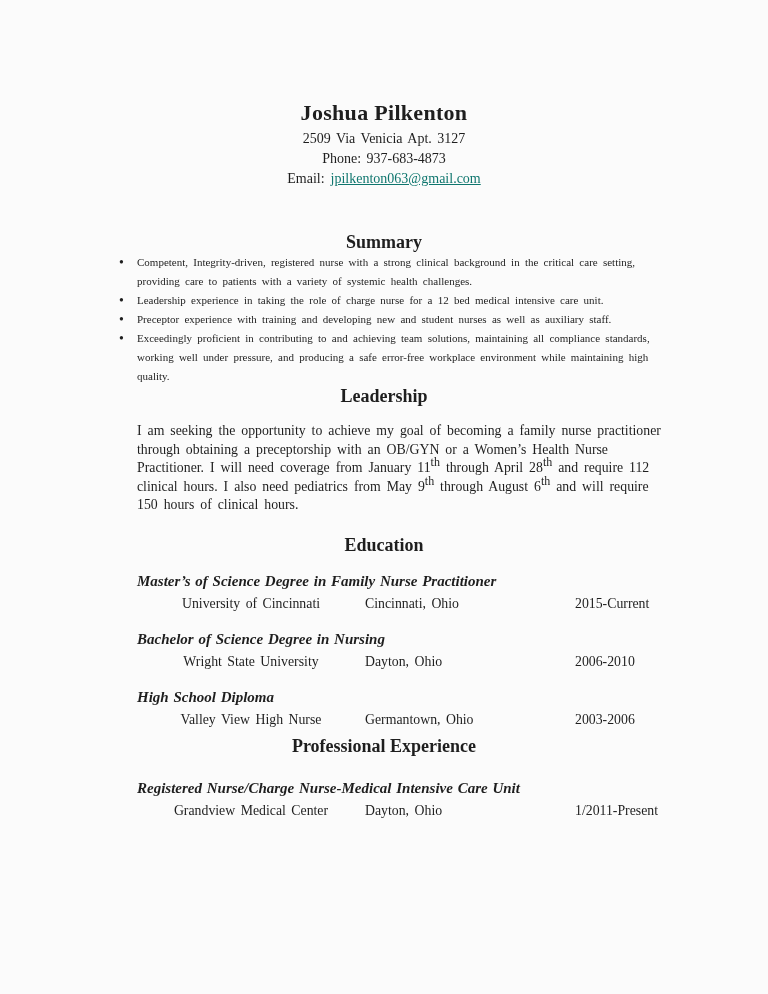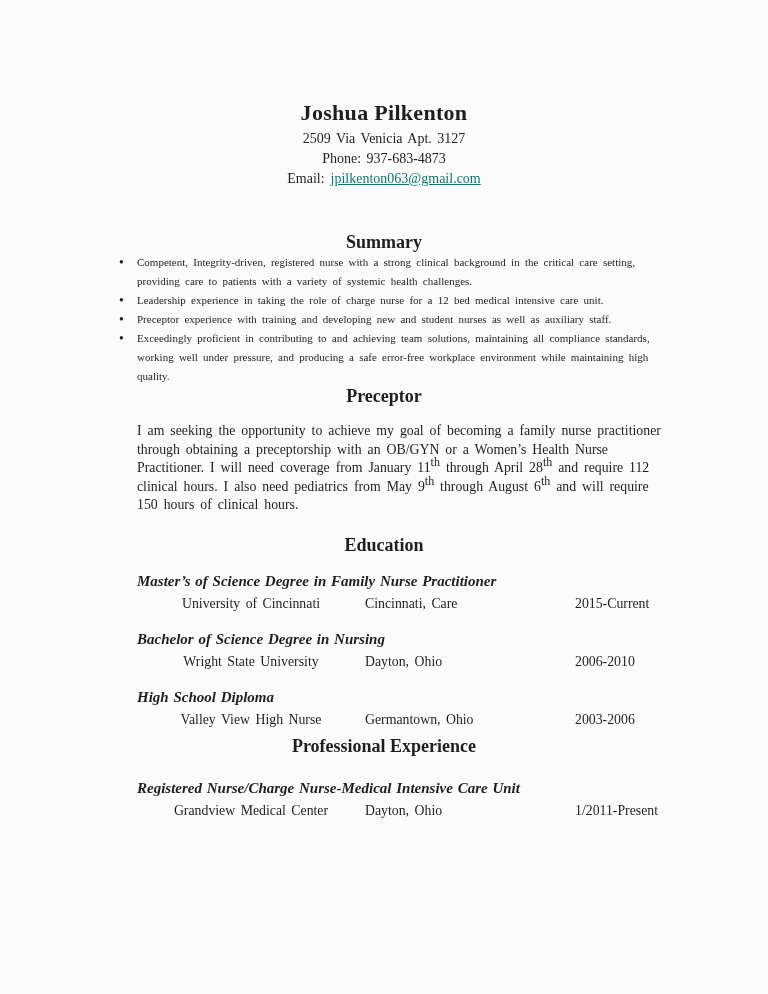--- a/index.html
+++ b/index.html
@@ -113,32 +113,32 @@
     <h2 class="section-heading heading-summary">Summary</h2>
     <ul class="bullet-list">
       <li>Competent, Integrity-driven, registered nurse with a strong clinical background in the critical care setting, providing care to patients with a variety of systemic health challenges.</li>
       <li>Leadership experience in taking the role of charge nurse for a 12 bed medical intensive care unit.</li>
       <li>Preceptor experience with training and developing new and student nurses as well as auxiliary staff.</li>
       <li>Exceedingly proficient in contributing to and achieving team solutions, maintaining all compliance standards, working well under pressure, and producing a safe error-free workplace environment while maintaining high quality.</li>
     </ul>
   </section>
 
   <section>
-    <h2 class="section-heading heading-objective">Preceptor</h2>
+    <h2 class="section-heading heading-objective">Leadership</h2>
     <p class="objective-text"><span>I am seeking the opportunity to achieve my goal of becoming a family nurse practitioner through obtaining a preceptorship with an OB/GYN or a Women’s Health Nurse Practitioner.  I will need coverage from January 11</span><sup>th</sup><span> through April 28</span><sup>th</sup><span> and require 112 clinical hours.  I also need pediatrics from May 9</span><sup>th</sup><span> through August 6</span><sup>th</sup><span> and will require 150 hours of clinical hours.</span></p>
   </section>
 
   <section>
     <h2 class="section-heading heading-education">Education</h2>
 
     <div class="entry">
       <div class="entry-title">Master’s of Science Degree in Family Nurse Practitioner</div>
       <div class="entry-row">
         <span class="col-org">University of Cincinnati</span>
-        <span class="col-location">Cincinnati, Care</span>
+        <span class="col-location">Cincinnati, Ohio</span>
         <span class="col-dates">2015-Current</span>
       </div>
     </div>
 
     <div class="entry">
       <div class="entry-title">Bachelor of Science Degree in Nursing</div>
       <div class="entry-row">
         <span class="col-org">Wright State University</span>
         <span class="col-location">Dayton, Ohio</span>
         <span class="col-dates">2006-2010</span>

